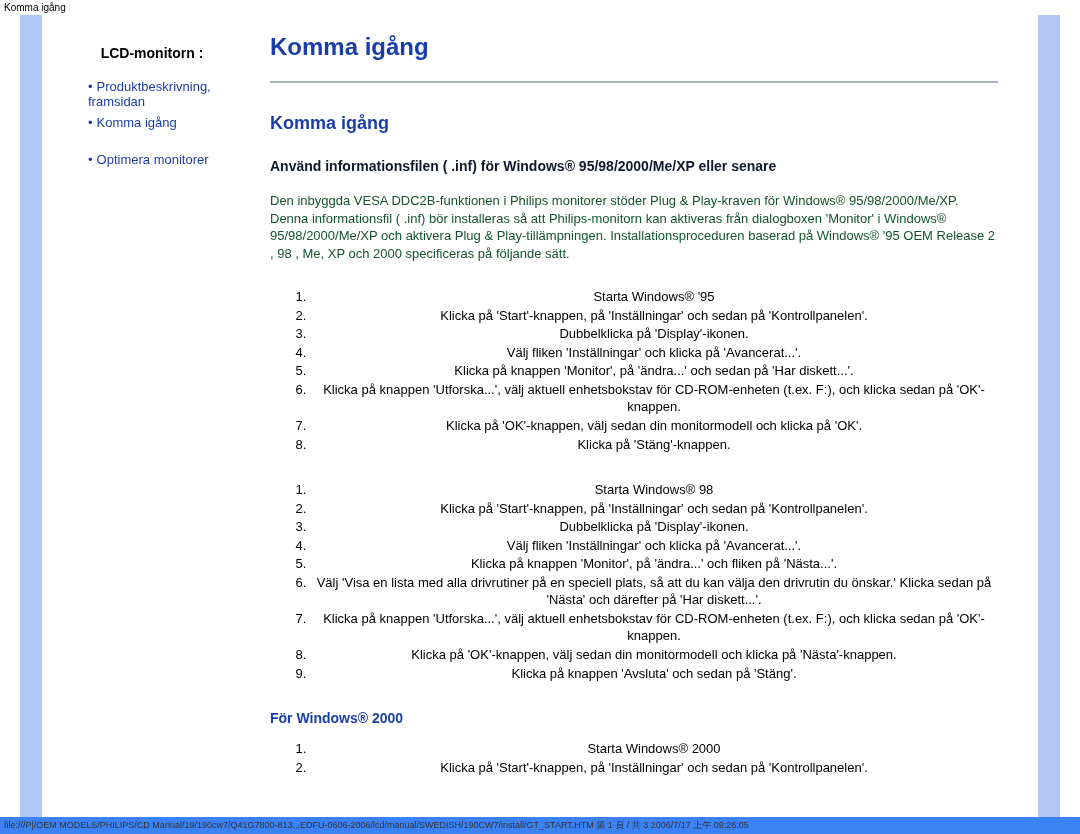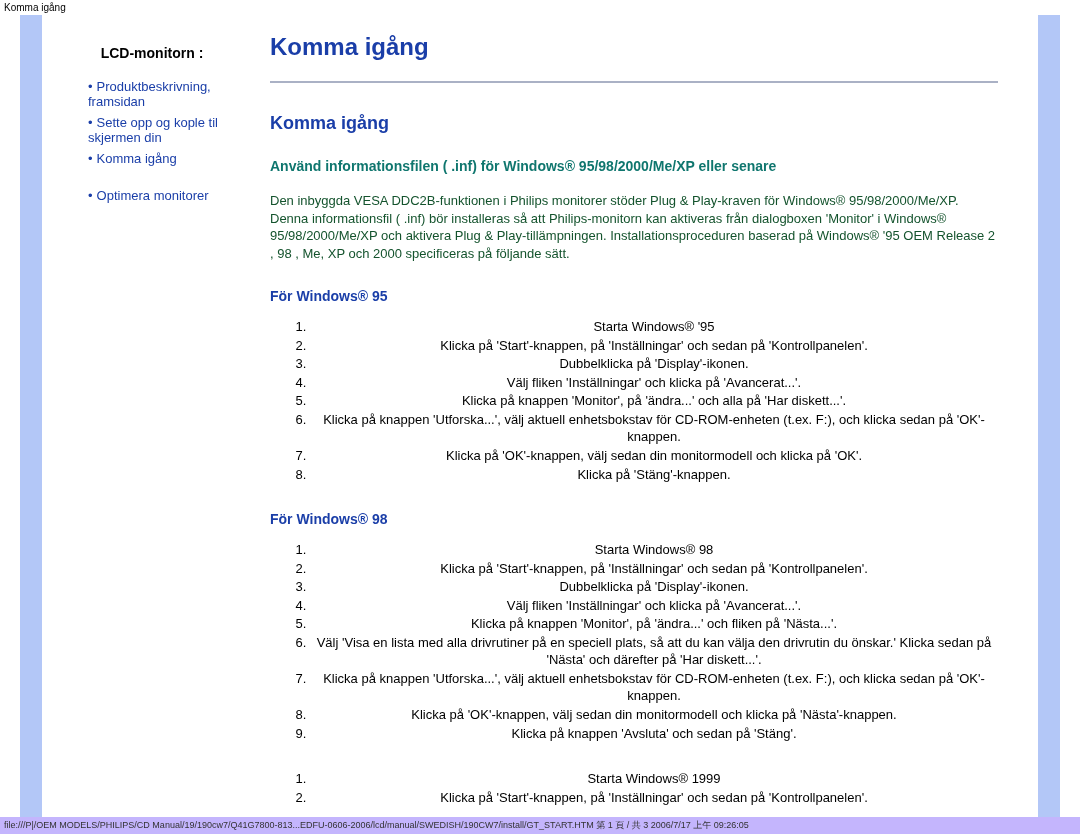--- a/index.html
+++ b/index.html
@@ -68,21 +68,21 @@
     border-top: 2px solid #aab1c5;
     margin-bottom: 30px;
   }
   .main h2 {
     color: #1a3ea8;
     font-size: 18px;
     font-weight: bold;
     margin: 0 0 24px 0;
   }
   .subhead-bold {
-    color: #0f766e;
+    color: #0f172a;
     font-weight: bold;
     font-size: 14px;
     margin: 0 0 18px 0;
   }
   .bodytext {
     color: #14532d;
     font-size: 13px;
     line-height: 1.35;
     margin-bottom: 26px;
   }
@@ -108,89 +108,85 @@
     margin-right: 20px;
   }
   .footer-path {
     font-size: 9px;
     color: #333;
     padding: 2px 4px;
     position: fixed;
     bottom: 0;
     left: 0;
     right: 0;
-    background: #c4b5fd;
+    background: #3b82f6;
   }
 </style>
 </head>
 <body>
 
 <div class="header-text">Komma igång</div>
 
 <div class="page-body">
   <div class="blue-bar"></div>
 
   <div class="sidebar">
     <div class="sidebar-heading">LCD-monitorn :</div>
     <ul>
       <li>
         <span class="bullet">•</span><a href="#">Produktbeskrivning, framsidan</a>
-      </li>
-      <li>
-        <span class="bullet">•</span><a href="#">Sette opp og kople til skjermen din</a>
       </li>
       <li>
         <span class="bullet">•</span><a href="#">Komma igång</a>
       </li>
       <li class="spacer"></li>
       <li>
         <span class="bullet">•</span><a href="#">Optimera monitorer</a>
       </li>
     </ul>
   </div>
 
   <div class="main">
     <h1>Komma igång</h1>
     <div class="hr-line"></div>
     <h2>Komma igång</h2>
     <div class="subhead-bold">Använd informationsfilen ( .inf) för Windows® 95/98/2000/Me/XP eller senare</div>
     <div class="bodytext">Den inbyggda VESA DDC2B-funktionen i Philips monitorer stöder Plug &amp; Play-kraven för Windows® 95/98/2000/Me/XP. Denna informationsfil ( .inf) bör installeras så att Philips-monitorn kan aktiveras från dialogboxen 'Monitor' i Windows® 95/98/2000/Me/XP och aktivera Plug &amp; Play-tillämpningen. Installationsproceduren baserad på Windows® '95 OEM Release 2 , 98 , Me, XP och 2000 specificeras på följande sätt.</div>
 
     <div>
-      <div class="section-label">För Windows® 95</div>
       <ol class="steps">
         <li>Starta Windows® '95</li>
         <li>Klicka på 'Start'-knappen, på 'Inställningar' och sedan på 'Kontrollpanelen'.</li>
         <li>Dubbelklicka på 'Display'-ikonen.</li>
         <li>Välj fliken 'Inställningar' och klicka på 'Avancerat...'.</li>
-        <li>Klicka på knappen 'Monitor', på 'ändra...' och alla på 'Har diskett...'.</li>
+        <li>Klicka på knappen 'Monitor', på 'ändra...' och sedan på 'Har diskett...'.</li>
         <li>Klicka på knappen 'Utforska...', välj aktuell enhetsbokstav för CD-ROM-enheten (t.ex. F:), och klicka sedan på 'OK'-knappen.</li>
         <li>Klicka på 'OK'-knappen, välj sedan din monitormodell och klicka på 'OK'.</li>
         <li>Klicka på 'Stäng'-knappen.</li>
       </ol>
     </div>
 
     <div>
-      <div class="section-label">För Windows® 98</div>
       <ol class="steps">
         <li>Starta Windows® 98</li>
         <li>Klicka på 'Start'-knappen, på 'Inställningar' och sedan på 'Kontrollpanelen'.</li>
         <li>Dubbelklicka på 'Display'-ikonen.</li>
         <li>Välj fliken 'Inställningar' och klicka på 'Avancerat...'.</li>
         <li>Klicka på knappen 'Monitor', på 'ändra...' och fliken på 'Nästa...'.</li>
         <li>Välj 'Visa en lista med alla drivrutiner på en speciell plats, så att du kan välja den drivrutin du önskar.' Klicka sedan på 'Nästa' och därefter på 'Har diskett...'.</li>
         <li>Klicka på knappen 'Utforska...', välj aktuell enhetsbokstav för CD-ROM-enheten (t.ex. F:), och klicka sedan på 'OK'-knappen.</li>
         <li>Klicka på 'OK'-knappen, välj sedan din monitormodell och klicka på 'Nästa'-knappen.</li>
         <li>Klicka på knappen 'Avsluta' och sedan på 'Stäng'.</li>
       </ol>
     </div>
 
     <div>
+      <div class="section-label">För Windows® 2000</div>
       <ol class="steps">
-        <li>Starta Windows® 1999</li>
+        <li>Starta Windows® 2000</li>
         <li>Klicka på 'Start'-knappen, på 'Inställningar' och sedan på 'Kontrollpanelen'.</li>
 
       </ol>
     </div>
   </div>
 
   <div class="right-bar"></div>
 </div>
 
 <div class="footer-path">file:///P|/OEM MODELS/PHILIPS/CD Manual/19/190cw7/Q41G7800-813...EDFU-0606-2006/lcd/manual/SWEDISH/190CW7/install/GT_START.HTM 第 1 頁 / 共 3 2006/7/17 上午 09:26:05</div>

